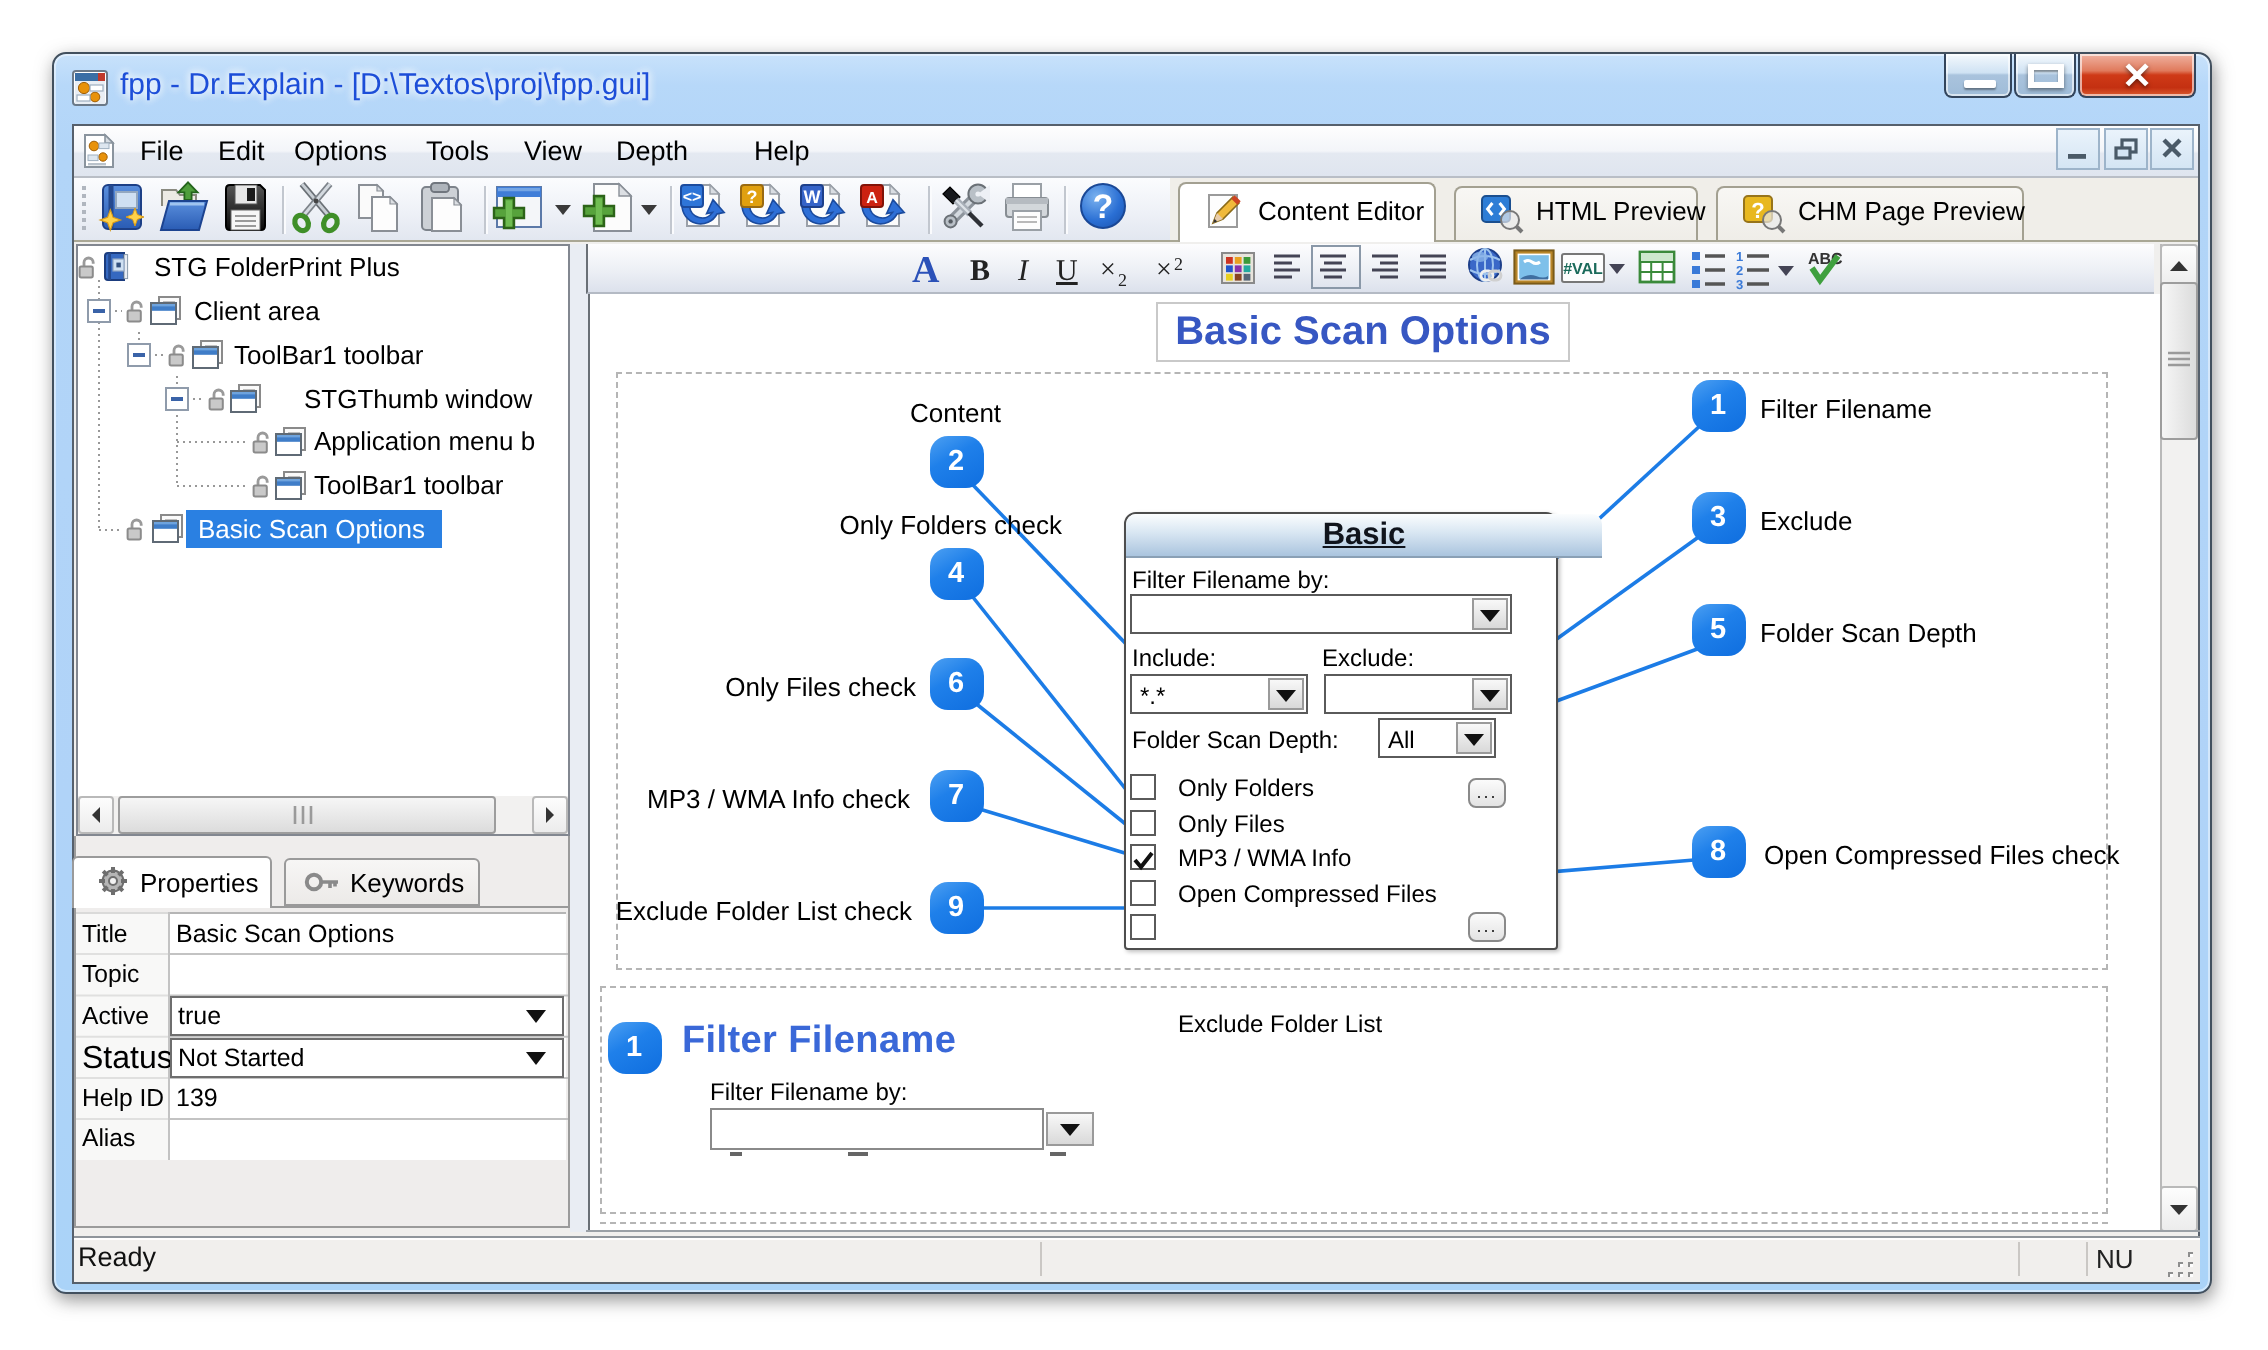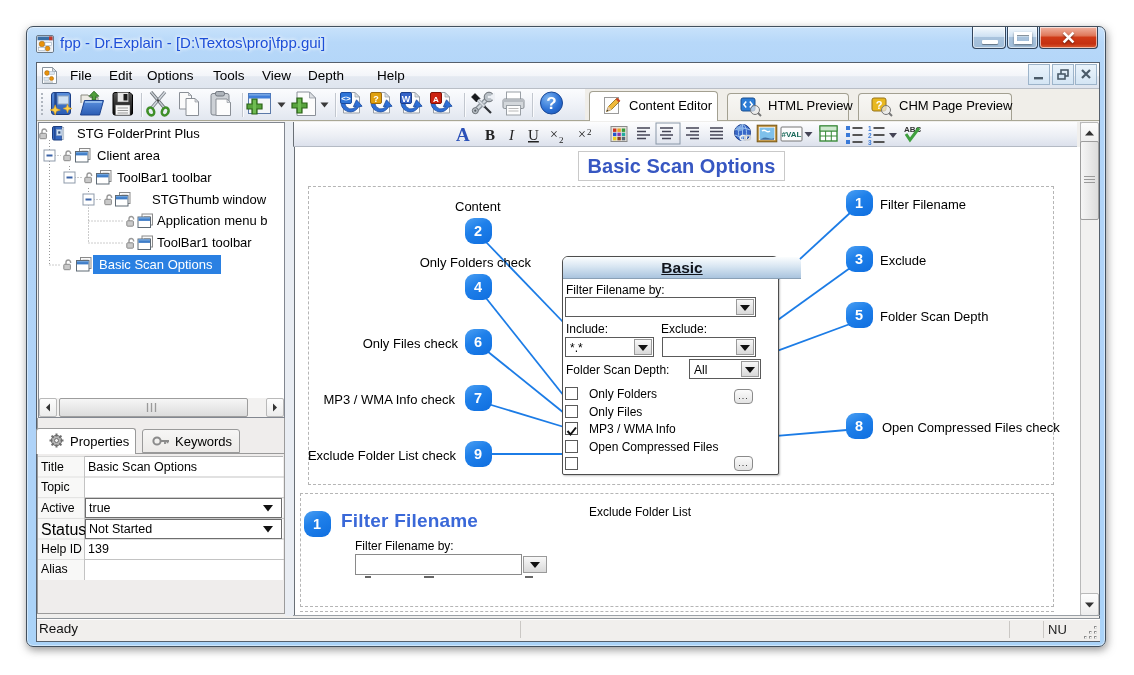--- a/index.html
+++ b/index.html
@@ -504,21 +504,21 @@
 <div class="dlbl" style="left:566px;top:322px;">Include:</div>
 <div class="dlbl" style="left:661px;top:322px;">Exclude:</div>
 <div class="combo" style="left:565px;top:337px;width:89px;height:20px;">
     <div class="cbtn"></div>
     <span class="dlbl" style="left:4px;top:3px;">*.*</span>
   </div>
 <div class="combo" style="left:662px;top:337px;width:94px;height:20px;">
     <div class="cbtn"></div>
   </div>
 <div class="dlbl" style="left:566px;top:363px;">Folder Scan Depth:</div>
-<div class="combo" style="left:689px;top:359px;width:72px;height:20px;">
+<div class="combo" style="left:689px;top:359px;width:59px;height:20px;">
     <div class="cbtn"></div>
     <span class="dlbl" style="left:4px;top:3px;">All</span>
   </div>
 <div class="chk" style="left:565px;top:387px;"></div>
 <div class="dlbl" style="left:589px;top:387px;">Only Folders</div>
 <div class="chk" style="left:565px;top:405px;"></div>
 <div class="dlbl" style="left:589px;top:405px;">Only Files</div>
 <div class="chk" style="left:565px;top:422px;"><svg width="11" height="11">
       <path d="M1.5 5 l3 3.5 L10 1.5" fill="none" stroke="#111" stroke-width="2"></path>
     </svg></div>

